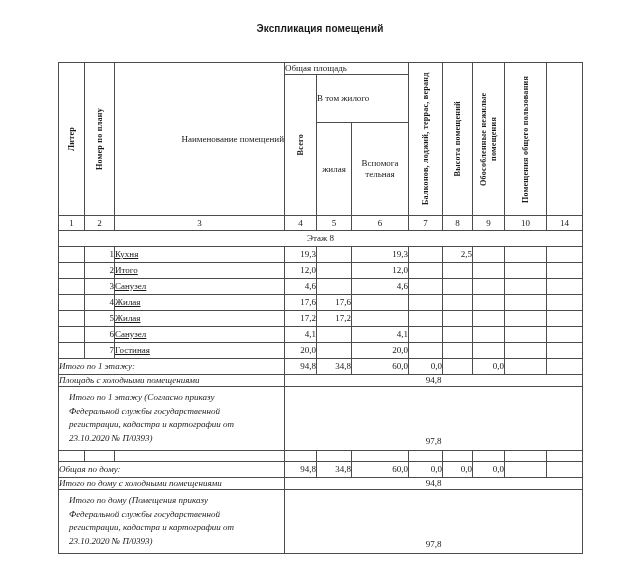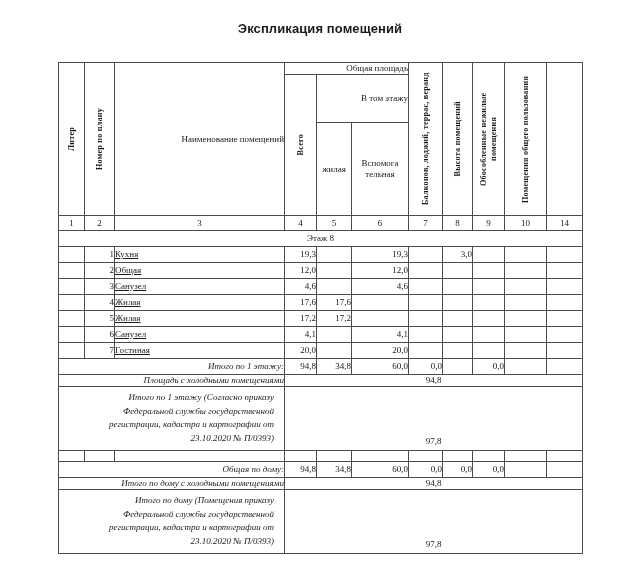--- a/index.html
+++ b/index.html
@@ -18,21 +18,21 @@
 
   
   .doc-title {
     position: absolute;
     left: 0;
     top: 22px;
     width: 640px;
     text-align: center;
     font-family: "Liberation Sans", "DejaVu Sans", sans-serif;
     font-weight: bold;
-    font-size: 13px;
+    font-size: 10px;
     line-height: 13px;
     letter-spacing: 0.1px;
   }
   .doc-title .line2 { display: block; }
 
   
   .table-wrap {
     position: absolute;
     left: 58px;
     top: 62px;
@@ -75,21 +75,21 @@
     align-items: center;
     justify-content: center;
   }
   .vtxt.two {
     white-space: normal;
     text-align: center;
     max-height: 134px;
   }
 
   .hcell-center {
-    text-align: right;
+    text-align: left;
     font-weight: bold;
     font-size: 8.6px;
     padding: 3px 0;
   }
   .hcell-name {
     text-align: right;
     font-weight: bold;
     font-size: 9.2px;
   }
   .hcell-sub {
@@ -118,21 +118,21 @@
 
   
   .drow td { height: 15px; }
   .c-num  { text-align: right;  padding-right: 2px; }
   .c-name { text-align: left;   padding-left: 3px; text-decoration: underline; }
   .c-val  { text-align: right;  padding-right: 3px; }
   .c-mid  { text-align: center; }
 
   
   .sum-label {
-    text-align: right;
+    text-align: left;
     font-style: italic;
     font-weight: bold;
     font-size: 9px;
     padding: 2px 4px;
   }
   .sum-label.multi {
     line-height: 13.5px;
     padding: 4px 10px 5px 10px;
     font-style: italic;
   }
@@ -204,21 +204,21 @@
             </div>
     </td>
     <td rowspan="3" class="vcell"></td>
   </tr>
   <tr>
     <td rowspan="2" class="vcell">
       <div class="vwrap">
               <span class="vtxt">Всего</span>
             </div>
     </td>
-    <td colspan="2" class="hcell-center">В том этажу</td>
+    <td colspan="2" class="hcell-center">В том жилого</td>
   </tr>
   <tr>
     <td class="hcell-sub">жилая</td>
     <td class="hcell-sub">Вспомога тельная</td>
   </tr>
 
   <tr class="numrow">
     <td>1</td>
     <td>2</td>
     <td>3</td>
@@ -239,29 +239,29 @@
   </tr>
 
   <tr class="drow">
     <td class="c-mid"></td>
     <td class="c-num">1</td>
     <td class="c-name">Кухня</td>
     <td class="c-val">19,3</td>
     <td class="c-val"></td>
     <td class="c-val">19,3</td>
     <td class="c-val"></td>
-    <td class="c-val">3,0</td>
+    <td class="c-val">2,5</td>
     <td class="c-val"></td>
     <td class="c-val"></td>
     <td class="c-val"></td>
   </tr>
   <tr class="drow">
     <td class="c-mid"></td>
     <td class="c-num">2</td>
-    <td class="c-name">Общая</td>
+    <td class="c-name">Итого</td>
     <td class="c-val">12,0</td>
     <td class="c-val"></td>
     <td class="c-val">12,0</td>
     <td class="c-val"></td>
     <td class="c-val"></td>
     <td class="c-val"></td>
     <td class="c-val"></td>
     <td class="c-val"></td>
   </tr>
   <tr class="drow">

